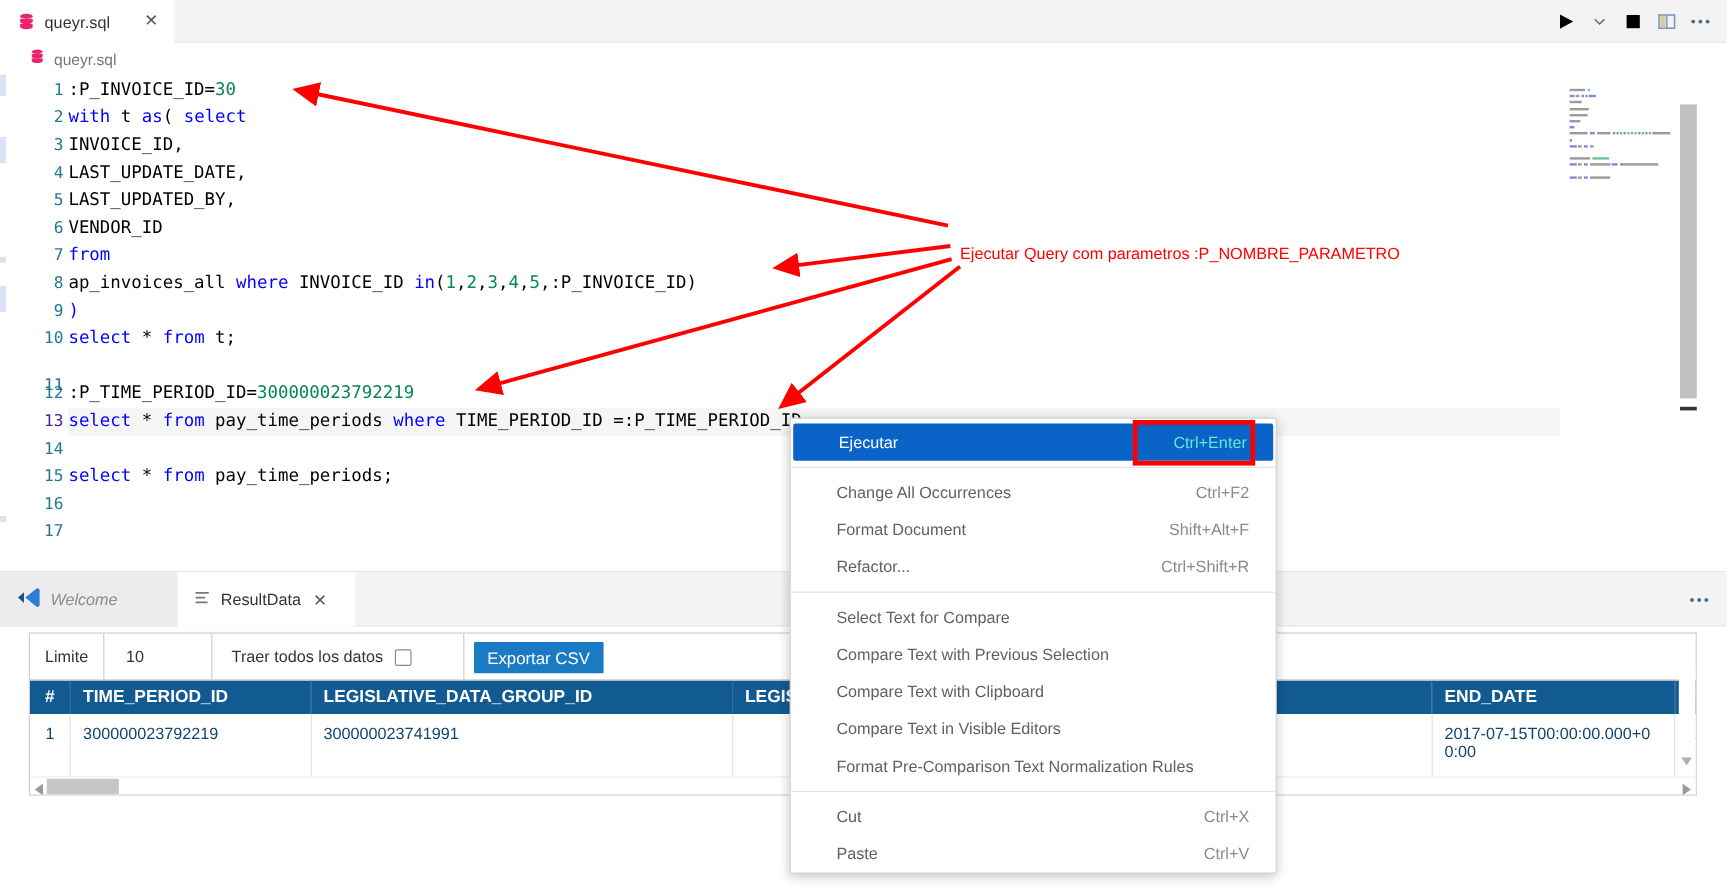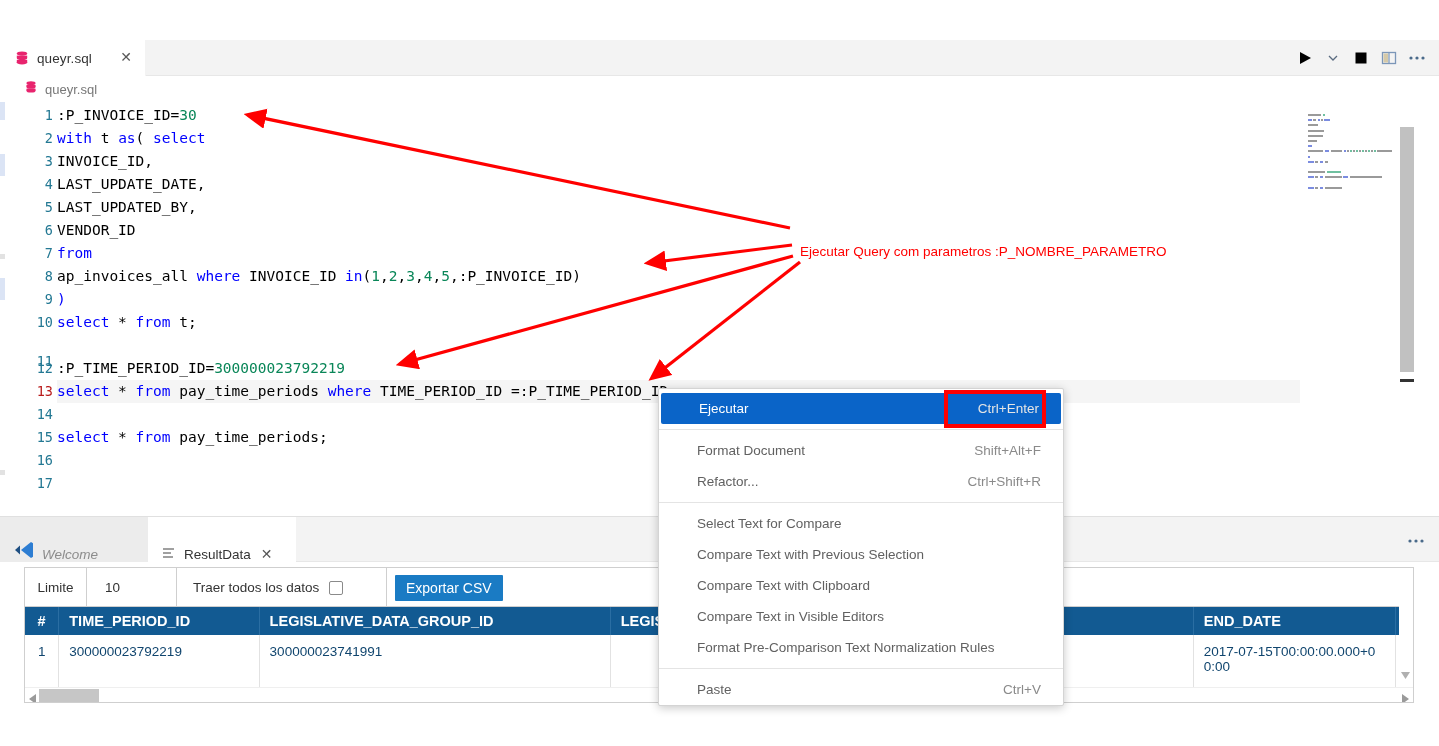--- a/index.html
+++ b/index.html
@@ -2,21 +2,21 @@
 <html><head>
 <meta charset="utf-8">
 <style>
   * { box-sizing: border-box; margin: 0; padding: 0; }
   html, body {
     width: 1439px; height: 746px;
     background: #ffffff;
     font-family: "Liberation Sans", sans-serif;
     overflow: hidden;
   }
-  #app { position: relative; width: 1439px; height: 538px; background: #ffffff; margin-top: 40px; }
+  #app { position: relative; width: 1439px; height: 538px; background: #ffffff; }
 
   
   .tabbar {
     position: absolute; left: 0; top: 0; width: 1439px; height: 36px;
     background: #f3f3f3; border-bottom: 1px solid #e7e7e7;
   }
   .tab {
     position: absolute; left: 0; top: 0; height: 36px; width: 146px;
     background: #ffffff; display: flex; align-items: center; padding-left: 14px;
     border-right: 1px solid #f3f3f3;
@@ -51,21 +51,21 @@
   .overview-ruler {
     position: absolute; left: 0; top: 0; width: 5px; height: 414px;
   }
   .or-mark { position:absolute; left:0; width:5px; }
   .gutter { position: absolute; left: 5px; top: 0; width: 52px; height: 414px; }
   .lnum {
     position: absolute; width: 44px; text-align: right; right: 4px;
     font-family: "DejaVu Sans Mono", monospace; font-size: 13.5px;
     color: #237893; line-height: 23px; height: 23px;
   }
-  .lnum.active { color: #b91c1c; }
+  .lnum.active { color: #4c1d95; }
   .codearea { position: absolute; left: 57px; top: 0; right: 0; height: 414px; }
   .cline {
     position: absolute; left: 0; height: 23px; line-height: 23px; white-space: pre;
     font-family: "DejaVu Sans Mono", monospace; font-size: 14.5px; color: #000000;
   }
   .cline.cur { background: #f5f5f5; }
   .k  { color: #0000ff; }   
   .n  { color: #098658; }   
   .op { color: #000000; }
 
@@ -95,34 +95,34 @@
     padding: 4px 0 0 0; z-index: 40;
     border-radius: 2px;
   }
   .mi {
     height: 31px; display: flex; align-items: center;
     padding: 0 22px 0 38px; font-size: 13.5px; color: #616161;
     justify-content: space-between;
   }
   .mi.sel { background: #0a64c8; color: #ffffff; margin: 0 2px; border-radius: 2px; }
   .mi-key { font-size: 13.5px; color: #8a8a8a; }
-  .mi.sel .mi-key { color: #e5e5e5; }
+  .mi.sel .mi-key { color: #5eead4; }
   .msep { height: 1px; background: #e4e4e4; margin: 5px 0; }
 
   
   .panel {
     position: absolute; left: 0; top: 476px; width: 1439px; height: 270px;
     background: #ffffff; border-top: 1px solid #e0e0e0;
   }
   .panel-tabs {
     position: absolute; left: 0; top: 0; width: 1439px; height: 45px;
     background: #f3f3f3; border-bottom: 1px solid #e7e7e7;
   }
   .ptab {
-    position: absolute; top: 0; height: 45px; display: flex; align-items: flex-end;
+    position: absolute; top: 0; height: 45px; display: flex; align-items: center;
     padding: 0 14px; font-size: 13.5px;
   }
   .ptab.inactive { left: 0; width: 148px; color: #8c8c8c; font-style: italic; background: #ececec; }
   .ptab.active { left: 148px; width: 148px; color: #333333; background: #ffffff; }
   .ptab-close { margin-left: 10px; color: #585858; font-size: 14px; }
   .panel-more { position: absolute; right: 14px; top: 13px; }
 
   .grid-wrap {
     position: absolute; left: 24px; top: 50px; width: 1390px; height: 136px;
     border: 1px solid #cfcfcf; background: #ffffff; overflow: hidden;
@@ -348,20 +348,24 @@
   </svg>
   <div class="anno-text" style="left:800px; top:204px;">Ejecutar Query com parametros  :P_NOMBRE_PARAMETRO</div>
 
   <div class="ctxmenu">
       <div class="mi sel">
         <span>Ejecutar</span>
         <span class="mi-key">Ctrl+Enter</span>
       </div>
       <div class="msep"></div>
       <div class="mi">
+        <span>Change All Occurrences</span>
+        <span class="mi-key">Ctrl+F2</span>
+      </div>
+      <div class="mi">
         <span>Format Document</span>
         <span class="mi-key">Shift+Alt+F</span>
       </div>
       <div class="mi">
         <span>Refactor...</span>
         <span class="mi-key">Ctrl+Shift+R</span>
       </div>
       <div class="msep"></div>
       <div class="mi">
         <span>Select Text for Compare</span>
@@ -377,20 +381,24 @@
       </div>
       <div class="mi">
         <span>Compare Text in Visible Editors</span>
         <span class="mi-key"></span>
       </div>
       <div class="mi">
         <span>Format Pre-Comparison Text Normalization Rules</span>
         <span class="mi-key"></span>
       </div>
       <div class="msep"></div>
+      <div class="mi">
+        <span>Cut</span>
+        <span class="mi-key">Ctrl+X</span>
+      </div>
       <div class="mi">
         <span>Paste</span>
         <span class="mi-key">Ctrl+V</span>
       </div>
     </div>
 
   <div class="redbox" style="left:944px; top:350px; width:102px; height:38px; z-index:50;"></div>
 
   <div class="panel">
     <div class="panel-tabs">

